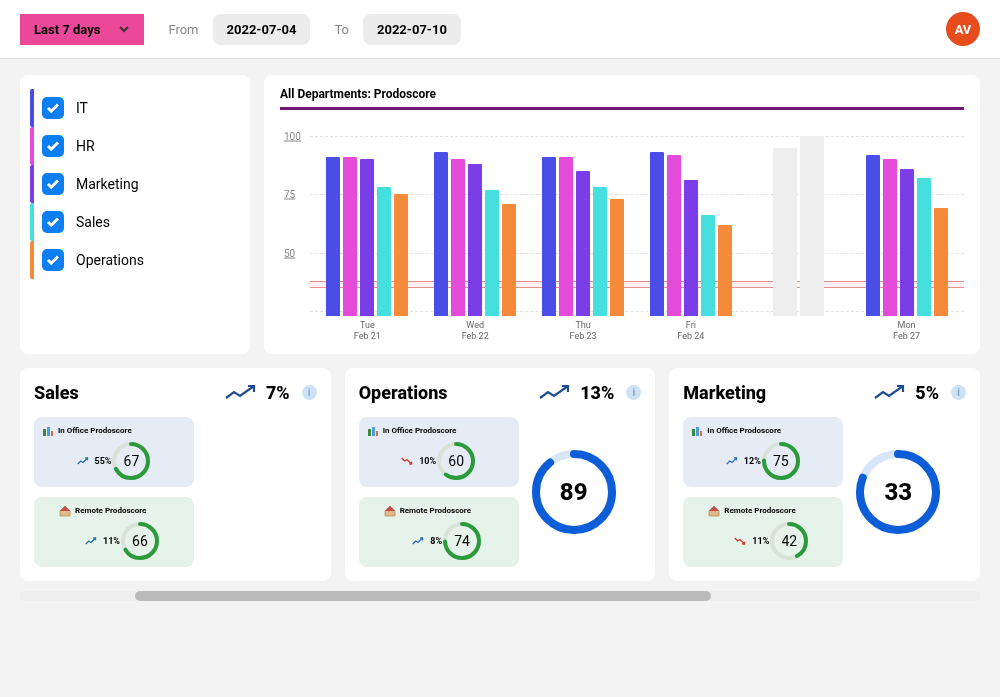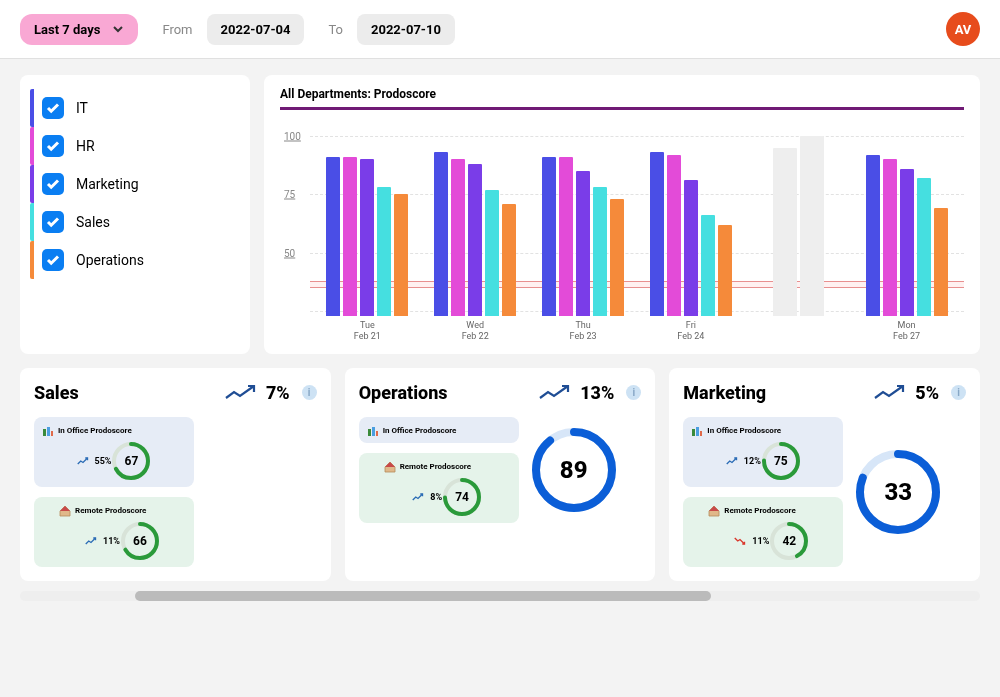--- a/index.html
+++ b/index.html
@@ -1,18 +1,18 @@
 <!DOCTYPE html>
 <html><head>
 <meta charset="utf-8">
 <style>
 * { box-sizing: border-box; margin: 0; padding: 0; font-family: -apple-system, Segoe UI, Roboto, Arial, sans-serif; }
 body { background: #f3f3f3; width: 1000px; height: 697px; overflow: hidden; }
 .topbar { background: #fff; padding: 12px 20px; display: flex; align-items: center; gap: 14px; border-bottom: 1px solid #e0e0e0;}
-.dropdown { display: inline-flex; align-items: center; gap: 12px; background: #f9a8d4; border-radius: 12px; padding: 8px 14px; font-weight: 700; font-size: 13px; cursor: pointer;}
+.dropdown { display: inline-flex; align-items: center; gap: 18px; background: #ec4899; border-radius: 0; padding: 8px 14px; font-weight: 700; font-size: 13px; cursor: pointer;}
 .chev-down { width: 12px; height: 12px; }
 .date-label { font-size: 13px; color: #888; margin-left: 10px; }
 .date-pill { background: #ececec; border-radius: 8px; padding: 8px 14px; font-weight: 700; font-size: 13px; }
 .avatar { margin-left: auto; width: 34px; height: 34px; border-radius: 50%; background: #e74c1c; color: #fff; display: flex; align-items: center; justify-content: center; font-weight: 700; font-size: 13px;}
 .content { padding: 16px 20px 8px 20px; display: flex; flex-direction: column; gap: 14px;}
 .row1 { display: flex; gap: 14px; }
 .legend-card { background: #fff; border-radius: 8px; padding: 14px 10px; width: 230px; }
 .legend-item { display: flex; align-items: center; gap: 12px; padding: 8px 8px; border-left: 4px solid transparent; border-radius: 2px;}
 .checkbox { width: 22px; height: 22px; border-radius: 5px; background: #0a7ef2; display:flex; align-items:center; justify-content:center;}
 .checkmark { width: 14px; height: 14px; stroke:#fff; stroke-width:3; fill:none;}
@@ -41,21 +41,21 @@
 .minicards { display:flex; flex-direction:column; gap: 10px; }
 .minicard { border-radius: 8px; padding: 8px 8px 6px 8px; width: 160px; position:relative;}
 .minicard.office { background:#e6ecf6;}
 .minicard.remote { background:#e5f3ea;padding-left:25px;}
 .mini-label { font-size:8px; font-weight:700; display:flex; align-items:center; gap:4px;}
 .mini-row { display:flex; align-items:center; justify-content:center; margin-top: 4px;}
 .mini-left { display:flex; align-items:center; gap:6px;}
 .mini-pct { font-size: 9px; font-weight:700;}
 .mini-ring { width: 40px; height:40px; position:relative;}
 .mini-ring svg { width:40px; height:40px; transform: rotate(-90deg);}
-.mini-ring .ring-val { position:absolute; inset:0; display:flex; align-items:center; justify-content:center; font-size:12px; font-weight:700;}
+.mini-ring .ring-val { position:absolute; inset:0; display:flex; align-items:center; justify-content:center; font-size:14px; font-weight:400;}
 .big-ring { width: 86px; height:86px; position:relative;}
 .big-ring svg { width:86px; height:86px; transform: rotate(-90deg);}
 .big-ring .ring-val { position:absolute; inset:0; display:flex; align-items:center; justify-content:center; font-size:24px; font-weight:800;}
 .tiny-icon { width:12px; height:12px;}
 .scroll-track { height: 10px; background:#eee; border-radius:5px; margin: 2px 20px 6px 20px; position:relative;}
 .scroll-thumb { position:absolute; height:10px; background:#bbb; border-radius:5px;}
 </style>
 </head>
 <body>
 
@@ -262,20 +262,33 @@
       <div class="minicards">
         <div class="minicard office">
           <div class="mini-label">
                 <svg class="tiny-icon" viewBox="0 0 12 12">
                   <rect x="1" y="4" width="3" height="7" fill="#3a8a3a"></rect>
                   <rect x="5" y="2" width="3" height="9" fill="#4a9ee0"></rect>
                   <rect x="9" y="6" width="2" height="5" fill="#e06a4a"></rect>
                 </svg>
                 <span>In Office Prodoscore</span>
               </div>
+          <div class="mini-row">
+            <div class="mini-left">
+                  <svg class="tiny-icon" viewBox="0 0 16 12" fill="none" stroke="#d9352a" stroke-width="1.8">
+                    <path d="M1 2 L5 6 L8 4 L14 10"></path>
+                    <path d="M11 10 L14 10 L14 7"></path>
+                  </svg>
+                  <span class="mini-pct">10%</span>
+                </div>
+            <div class="mini-ring"><svg viewBox="0 0 40 40">
+                    <circle cx="20" cy="20" r="17" stroke="#d8e3d8" stroke-width="4" fill="none"></circle>
+                    <circle cx="20" cy="20" r="17" stroke="#2a9a3a" stroke-width="4" fill="none" stroke-dasharray="106.81415022205297" stroke-dashoffset="42.72566008882119" stroke-linecap="round"></circle>
+                  </svg><div class="ring-val">60</div></div>
+          </div>
         </div>
         <div class="minicard remote">
           <div class="mini-label">
                 <svg class="tiny-icon" viewBox="0 0 12 12">
                   <path d="M1 6 L6 1 L11 6 L11 11 L1 11 Z" fill="#e0b88a" stroke="#b58a5a" stroke-width="0.8"></path>
                   <path d="M1 6 L6 1 L11 6" fill="#c84a4a"></path>
                 </svg>
                 <span>Remote Prodoscore</span>
               </div>
           <div class="mini-row">

